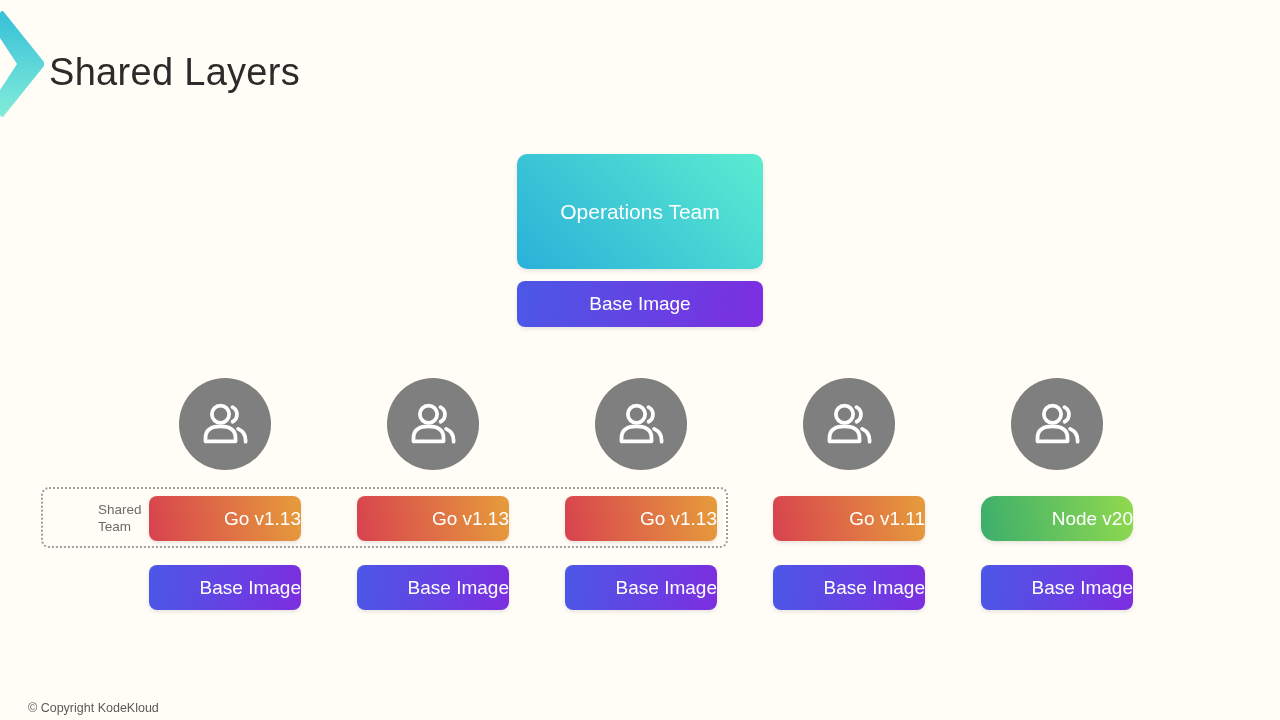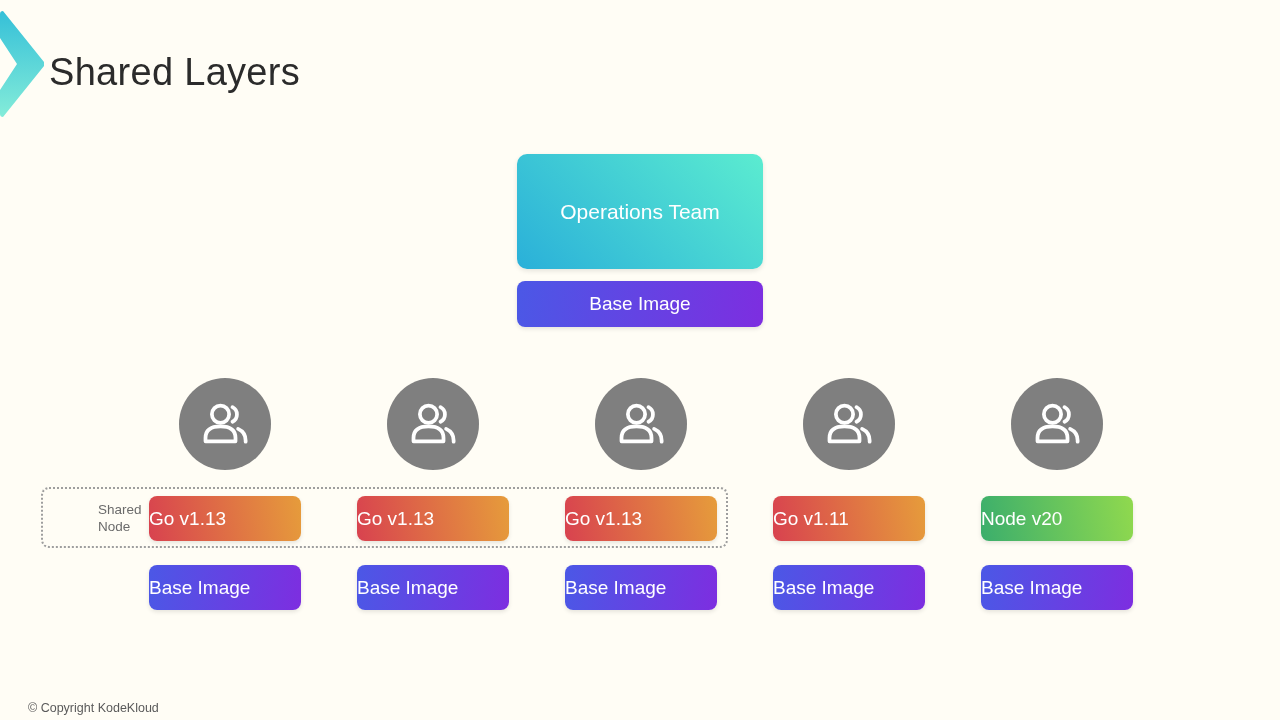--- a/index.html
+++ b/index.html
@@ -106,29 +106,29 @@
     align-items: center;
     justify-content: center;
   }
   .users-svg { width: 60px; height: 60px; }
   .box {
     width: 152px;
     height: 45px;
     border-radius: 8px;
     display: flex;
     align-items: center;
-    justify-content: flex-start;
+    justify-content: flex-end;
     color: #ffffff;
     font-size: 19px;
     font-weight: 500;
     box-shadow: 0 2px 4px rgba(0,0,0,0.10);
   }
   .tech-box { margin-top: 26px; }
   .variant-red   { background: linear-gradient(80deg, #d8424f 0%, #e69c3b 100%); }
-  .variant-green { background: linear-gradient(80deg, #3bae6c 0%, #90d94e 100%); }
+  .variant-green { background: linear-gradient(80deg, #3bae6c 0%, #90d94e 100%); border-radius: 14px; }
   .base-box {
     margin-top: 24px;
     background: linear-gradient(97deg, #4b58e6 0%, #7d2ee0 100%);
   }
 
   
   .copyright {
     position: absolute;
     left: 28px;
     top: 701px;
@@ -155,21 +155,21 @@
   <div class="ops-box">
     <span>Operations Team</span>
   </div>
   <div class="ops-base-box">
     <span>Base Image</span>
   </div>
 
   <div class="shared-group"></div>
   <div class="shared-group-label">
     <span>Shared</span>
-    <span>Node</span>
+    <span>Team</span>
   </div>
 
   <div id="columns">
   <div class="column" style="left: 149px;">
     <div class="avatar">
       <svg class="users-svg" viewBox="0 0 80 80" xmlns="http://www.w3.org/2000/svg">
         <g fill="none" stroke="#ffffff" stroke-width="5">
           <circle cx="34" cy="27" r="11.5"></circle>
           <path d="M50,17.5 a11,11 0 0 1 0,19.5" stroke-linecap="round"></path>
           <path d="M14,63 L14,58.5 Q14,43 34,43 Q54,43 54,58.5 L54,63 Z" stroke-linejoin="round"></path>

